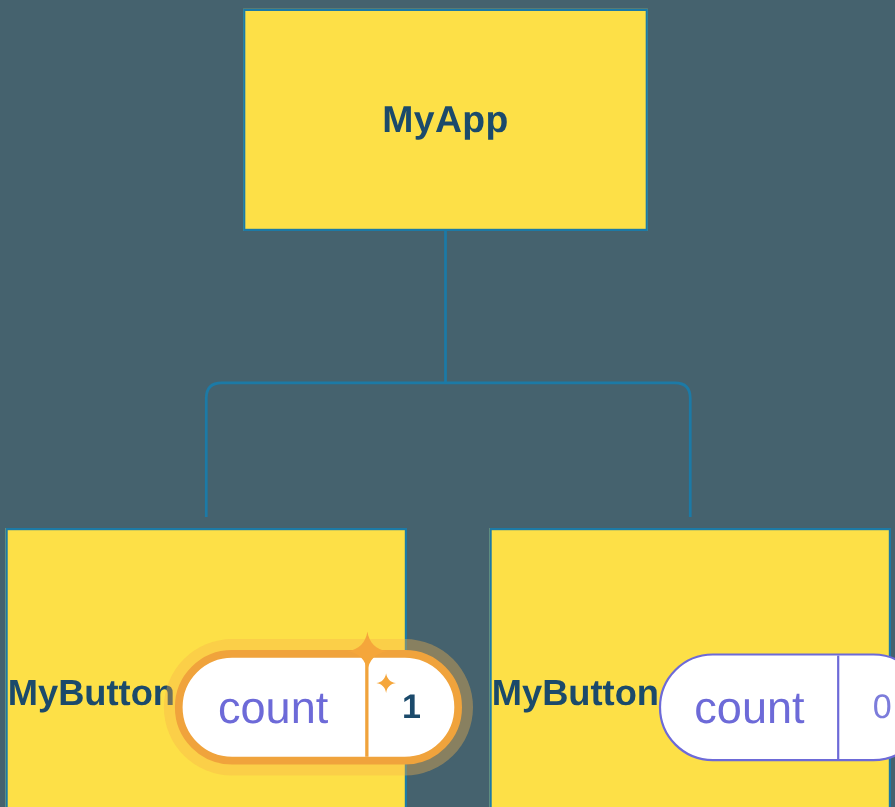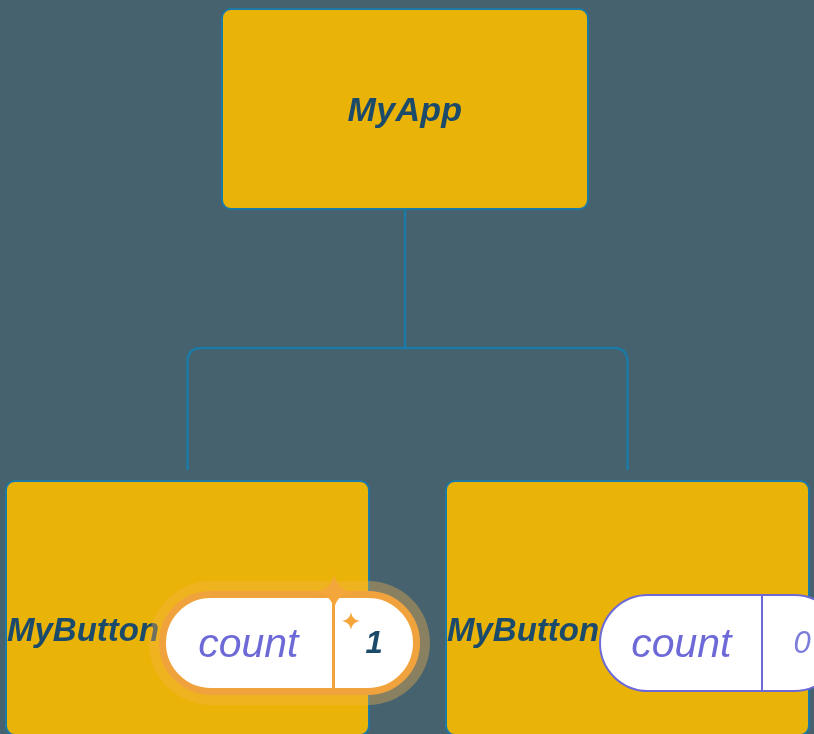--- a/index.html
+++ b/index.html
@@ -3,22 +3,22 @@
 <meta charset="utf-8">
 <style>
   html,body{margin:0;padding:0;background:#45626E;}
   .canvas{
     position:relative;width:814px;height:734px;background:#45626E;
     font-family:"Liberation Sans",sans-serif;overflow:hidden;
   }
   .connector{position:absolute;left:0;top:0;pointer-events:none;}
 
   .node{
-    position:absolute;background:#eab308;border:2px solid #1C7AA6;
-    border-radius:10px;box-sizing:border-box;font-style:italic;
+    position:absolute;background:#fde047;border:2px solid #1C7AA6;
+    border-radius:0;box-sizing:border-box;
   }
   .node-root{
     left:221px;top:8px;width:368px;height:202px;
     display:flex;align-items:center;justify-content:center;
   }
   .node-title{
     font-size:34px;font-weight:700;color:#1B4A6B;letter-spacing:.3px;
   }
   .node-child{
     top:480px;width:365px;height:256px;

